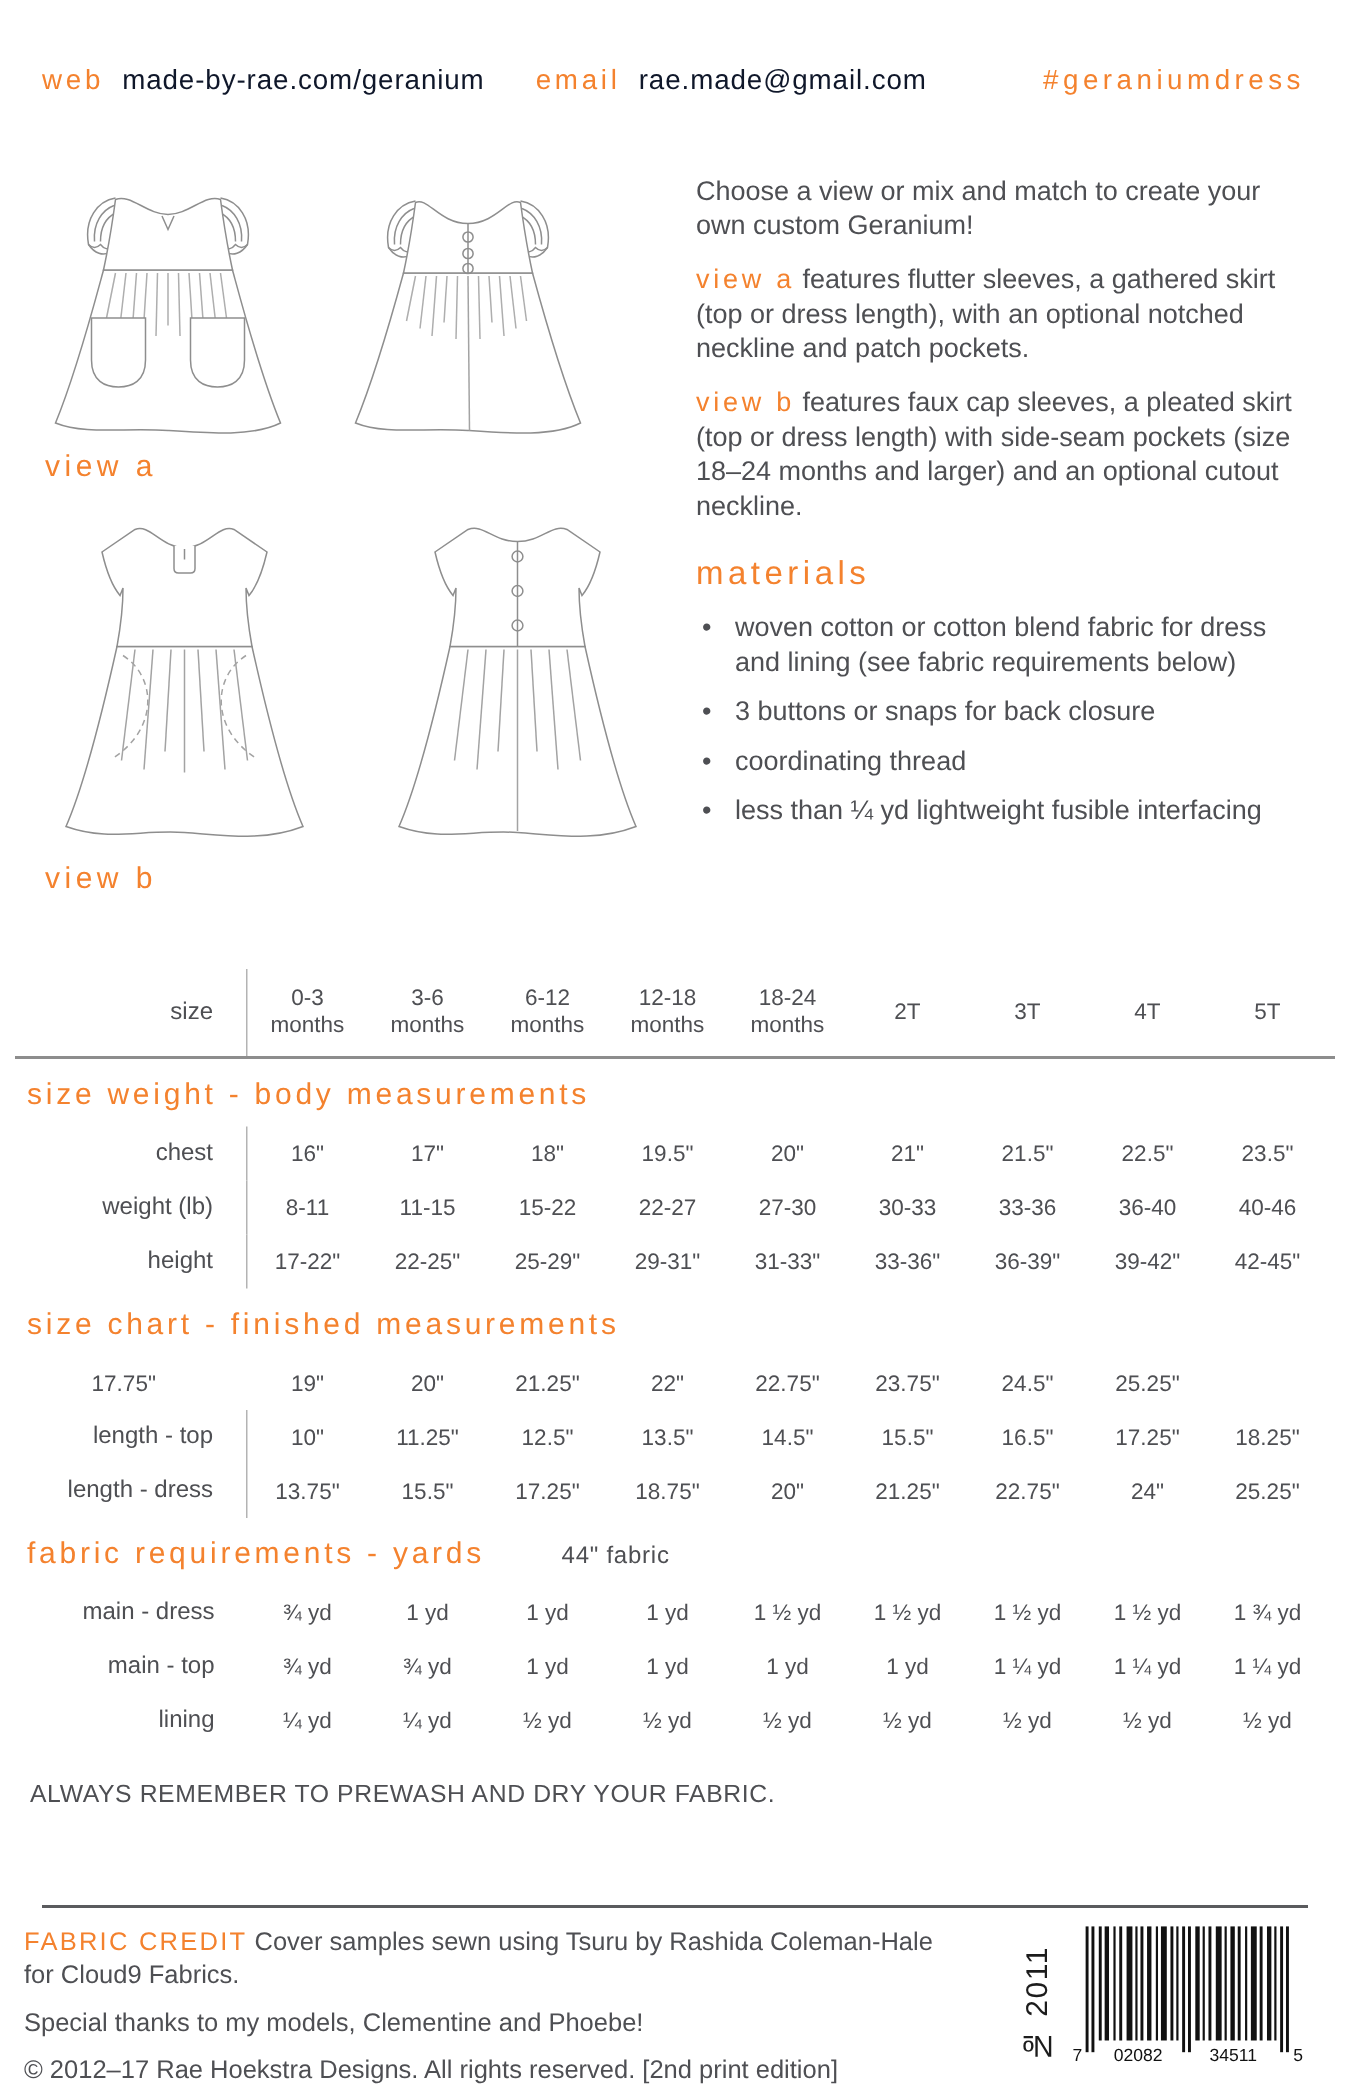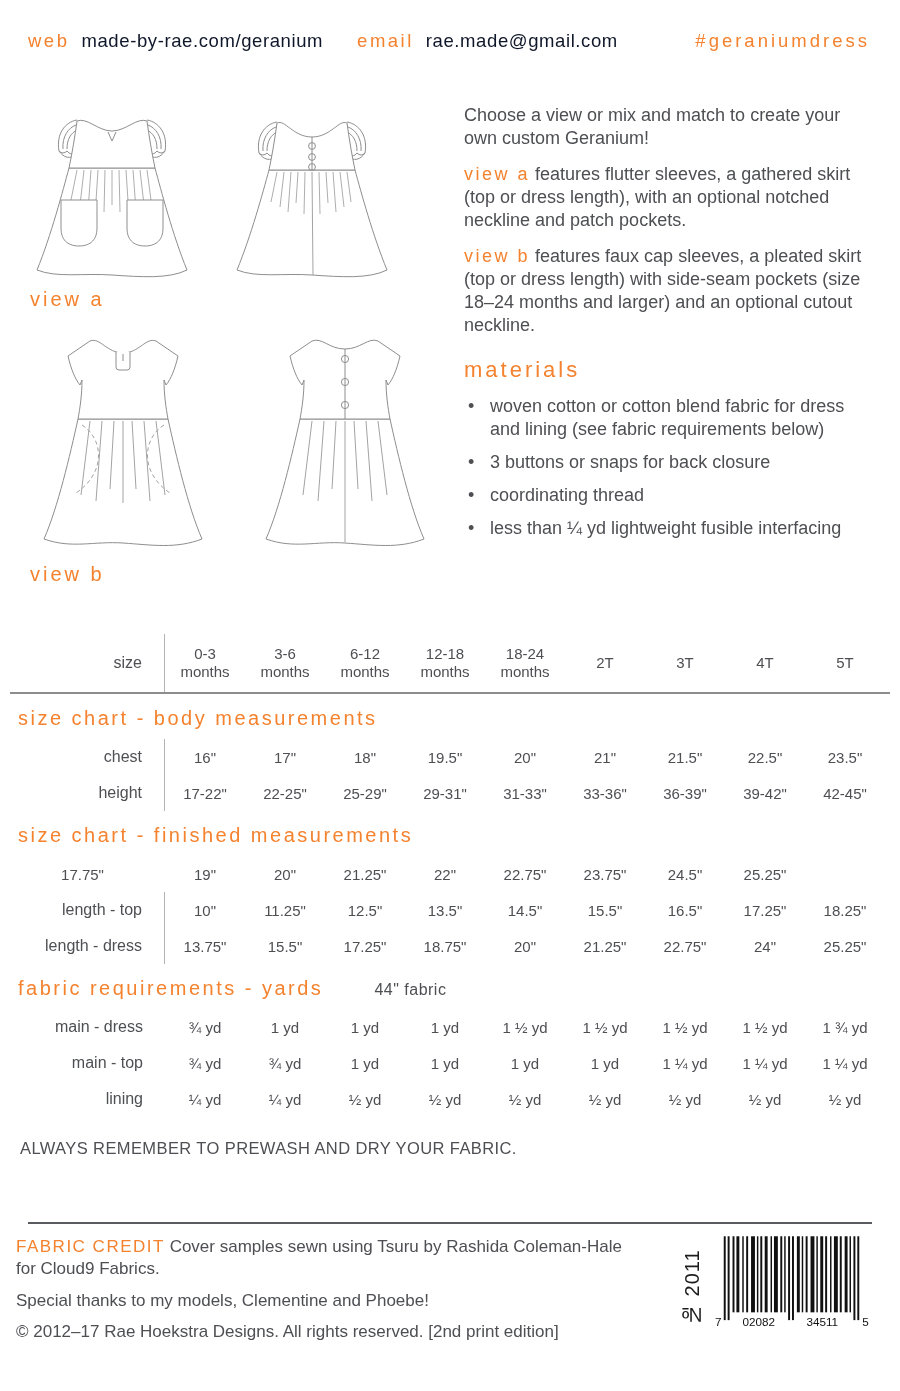--- a/index.html
+++ b/index.html
@@ -5,21 +5,21 @@
   * { margin:0; padding:0; box-sizing:border-box; }
   html,body { width:900px; }
   body {
     width:900px; height:1391px; background:#ffffff; overflow:hidden;
     font-family:"Liberation Sans", sans-serif; color:#4e4f53;
     -webkit-font-smoothing:antialiased;
   }
 
   
   .topbar {
-    display:flex; align-items:baseline; padding:30px 30px 0 28px;
+    display:flex; align-items:baseline; padding:42px 30px 0 28px;
     font-size:18.5px; letter-spacing:0.6px; white-space:nowrap;
   }
   .topbar .lbl { color:#f4822e; letter-spacing:2.5px; margin-right:12px; }
   .topbar .val { color:#0f172a; margin-right:34px; }
   .topbar .hashtag { margin-left:auto; color:#f4822e; letter-spacing:3px; margin-right:0; }
 
   
   .views { display:flex; margin-top:52px; padding:0 28px 0 20px; }
   .views-left { width:438px; flex:none; }
   .views-right { flex:1; padding-left:6px; }
@@ -269,33 +269,45 @@
     <div class="tcell">
         <span>4T</span>
       </div>
     <div class="tcell">
         <span>5T</span>
       </div>
   </div>
 
   <div class="big-rule"></div>
 
-  <h2 class="sec-heading">size chart - body measurements</h2>
+  <h2 class="sec-heading">size weight - body measurements</h2>
 
   <div class="trow drow vline">
     <div class="tlabel">chest</div>
     <div class="tcell">16"</div>
     <div class="tcell">17"</div>
     <div class="tcell">18"</div>
     <div class="tcell">19.5"</div>
     <div class="tcell">20"</div>
     <div class="tcell">21"</div>
     <div class="tcell">21.5"</div>
     <div class="tcell">22.5"</div>
     <div class="tcell">23.5"</div>
+  </div>
+  <div class="trow drow vline">
+    <div class="tlabel">weight (lb)</div>
+    <div class="tcell">8-11</div>
+    <div class="tcell">11-15</div>
+    <div class="tcell">15-22</div>
+    <div class="tcell">22-27</div>
+    <div class="tcell">27-30</div>
+    <div class="tcell">30-33</div>
+    <div class="tcell">33-36</div>
+    <div class="tcell">36-40</div>
+    <div class="tcell">40-46</div>
   </div>
   <div class="trow drow vline">
     <div class="tlabel">height</div>
     <div class="tcell">17-22"</div>
     <div class="tcell">22-25"</div>
     <div class="tcell">25-29"</div>
     <div class="tcell">29-31"</div>
     <div class="tcell">31-33"</div>
     <div class="tcell">33-36"</div>
     <div class="tcell">36-39"</div>

